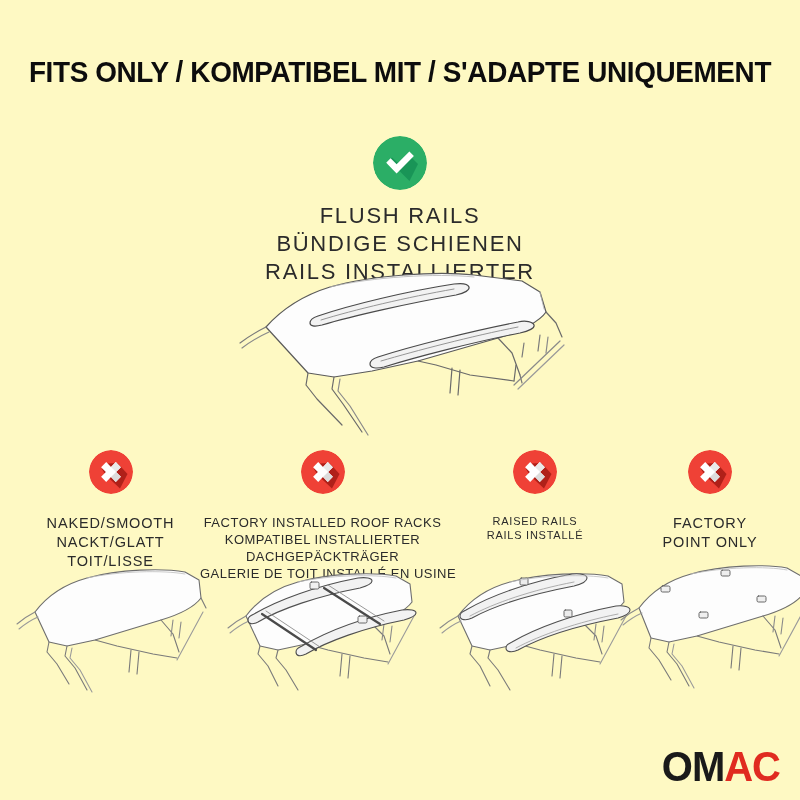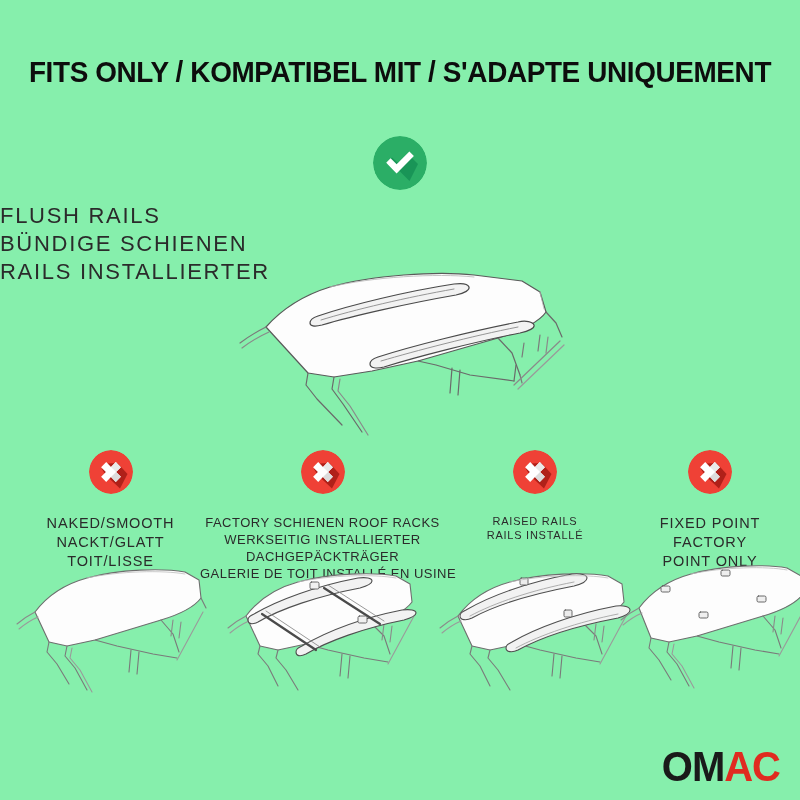--- a/index.html
+++ b/index.html
@@ -3,21 +3,21 @@
 <meta charset="utf-8">
 <title>Fitment Compatibility Chart</title>
 <style>
   * { box-sizing: border-box; margin: 0; padding: 0; }
   html, body {
     width: 800px; height: 800px;
     background: #ffffff;
     font-family: "Liberation Sans", sans-serif;
     overflow: hidden;
   }
-  .page { position: relative; width: 800px; height: 800px; background: #86efac; }
+  .page { position: relative; width: 800px; height: 800px; background: #fef9c3; }
 
   
   .header-title {
     position: absolute;
     left: 0; right: 0; top: 55px;
     text-align: center;
     font-family: "Liberation Sans", sans-serif;
     font-weight: bold;
     font-size: 30px;
     letter-spacing: -0.4px;
@@ -32,21 +32,21 @@
     border-radius: 50%;
     overflow: hidden;
     display: block;
   }
   .status-icon svg { position: absolute; top: 0; left: 0; width: 100%; height: 100%; }
 
   
   .main-block {
     position: absolute;
     left: 0; right: 0; top: 136px;
-    text-align: left;
+    text-align: center;
   }
   .main-icon-wrap { display: flex; justify-content: center; }
   .icon-check { width: 54px; height: 54px; }
 
   .main-labels {
     margin-top: 12px;
     font-size: 22px;
     line-height: 1.27;
     letter-spacing: 1.7px;
     color: #2b2b2b;
@@ -224,22 +224,22 @@
           <circle cx="22" cy="22" r="22" fill="#ef4136"></circle>
           <path d="M22 0a22 22 0 0 1 0 44 22 22 0 0 0 0-44z" fill="#e0231c"></path>
           <path d="M28.5 13 L38.5 24 L31 38.5 L16.5 25 L13 19 L19 13.5 z" fill="#a81d16" opacity="0.9"></path>
           <path d="M17.2 12.1 L22 16.9 L26.8 12.1 L31.9 17.2 L27.1 22 L31.9 26.8
                    L26.8 31.9 L22 27.1 L17.2 31.9 L12.1 26.8 L16.9 22 L12.1 17.2 z" fill="#ffffff"></path>
           <path d="M22 16.9 L26.8 12.1 L31.9 17.2 L27.1 22 z" fill="#e9e9e9"></path>
           <path d="M22 27.1 L26.8 31.9 L31.9 26.8 L27.1 22 z" fill="#dcdcdc"></path>
         </svg>
       </span>
       <div class="col-labels">
-        <div>FACTORY SCHIENEN ROOF RACKS</div>
-        <div>WERKSEITIG INSTALLIERTER</div>
+        <div>FACTORY INSTALLED ROOF RACKS</div>
+        <div>KOMPATIBEL INSTALLIERTER</div>
         <div>DACHGEPÄCKTRÄGER</div>
         <div>GALERIE DE TOIT INSTALLÉ EN USINE</div>
       </div>
       <div class="col-illustration">
         <svg viewBox="0 0 206 140" xmlns="http://www.w3.org/2000/svg" fill="none" stroke="#6e6e6e" stroke-width="1.1" stroke-linecap="round" stroke-linejoin="round">
           <path d="M26 62 C38 46 56 34 78 28 C110 19 154 18 176 22 L190 30 L192 48
                    C186 56 172 64 152 70 L86 90 L58 96 L40 92 Z" fill="#fdfdfd" stroke="#6e6e6e"></path>
           <path d="M26 62 C20 65 14 69 8 74" stroke="#8a8a8a"></path>
           <path d="M29 67 C22 70 16 74 10 79" stroke="#9a9a9a"></path>
           <path d="M40 92 L38 100 L48 112 L58 132" stroke="#7a7a7a"></path>
@@ -320,21 +320,20 @@
           <circle cx="22" cy="22" r="22" fill="#ef4136"></circle>
           <path d="M22 0a22 22 0 0 1 0 44 22 22 0 0 0 0-44z" fill="#e0231c"></path>
           <path d="M28.5 13 L38.5 24 L31 38.5 L16.5 25 L13 19 L19 13.5 z" fill="#a81d16" opacity="0.9"></path>
           <path d="M17.2 12.1 L22 16.9 L26.8 12.1 L31.9 17.2 L27.1 22 L31.9 26.8
                    L26.8 31.9 L22 27.1 L17.2 31.9 L12.1 26.8 L16.9 22 L12.1 17.2 z" fill="#ffffff"></path>
           <path d="M22 16.9 L26.8 12.1 L31.9 17.2 L27.1 22 z" fill="#e9e9e9"></path>
           <path d="M22 27.1 L26.8 31.9 L31.9 26.8 L27.1 22 z" fill="#dcdcdc"></path>
         </svg>
       </span>
       <div class="col-labels">
-        <div>FIXED POINT</div>
         <div>FACTORY</div>
         <div>POINT ONLY</div>
       </div>
       <div class="col-illustration">
         <svg viewBox="0 0 186 140" xmlns="http://www.w3.org/2000/svg" fill="none" stroke="#6e6e6e" stroke-width="1.1" stroke-linecap="round" stroke-linejoin="round">
           <path d="M22 58 C34 42 52 30 74 24 C106 15 150 14 170 18 L184 26 L186 44
                    C180 52 166 60 146 66 L80 86 L52 92 L34 88 Z" fill="#fdfdfd" stroke="#6e6e6e"></path>
           <path d="M22 58 C16 61 10 65 4 70" stroke="#8a8a8a"></path>
           <path d="M25 63 C18 66 12 70 6 75" stroke="#9a9a9a"></path>
           <path d="M34 88 L32 98 L42 110 L54 130" stroke="#7a7a7a"></path>

